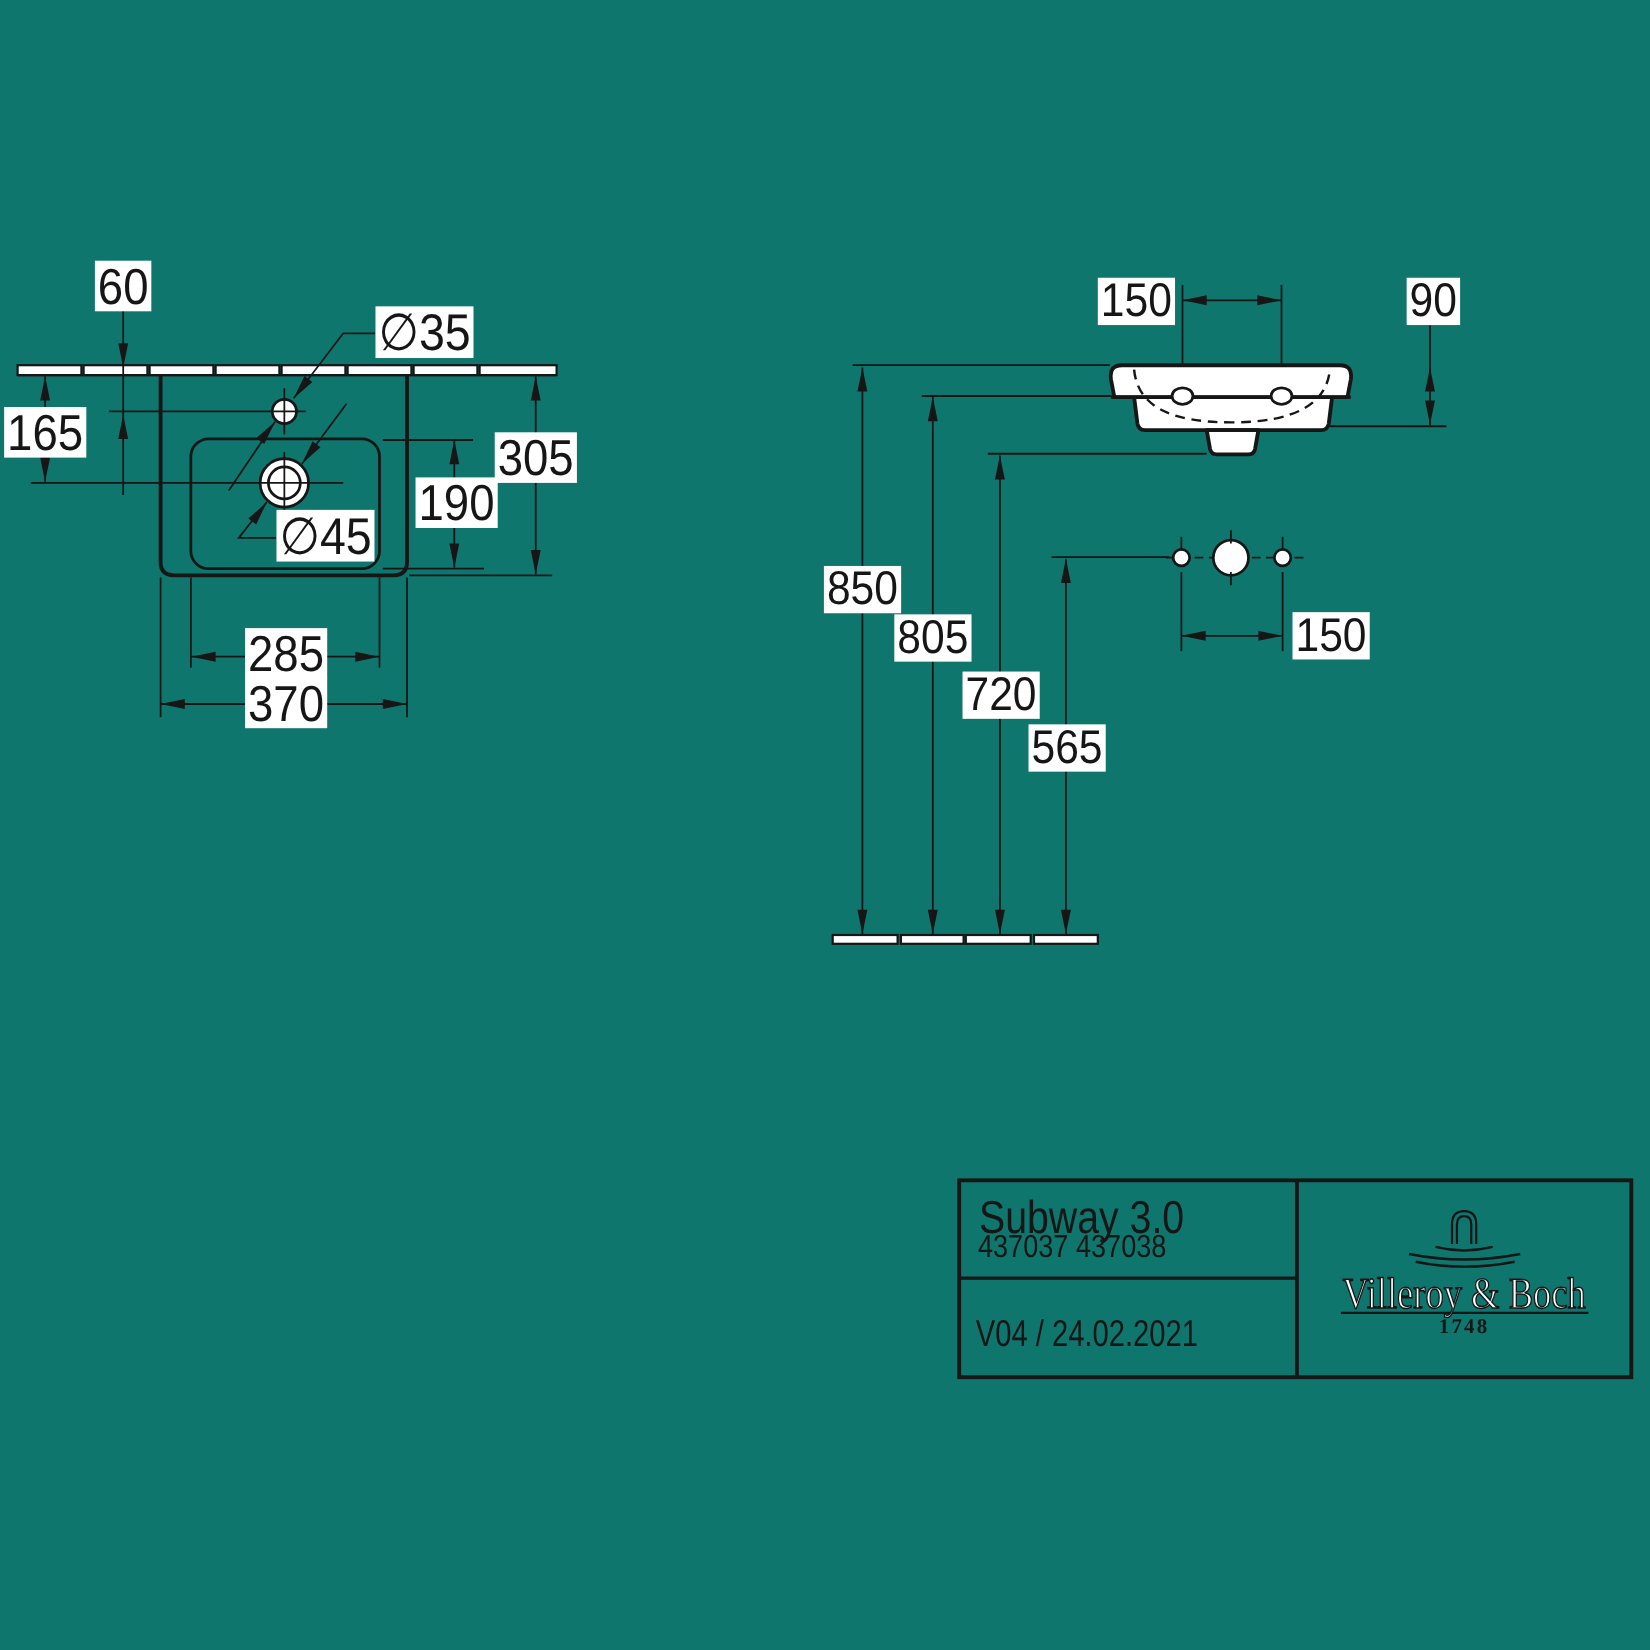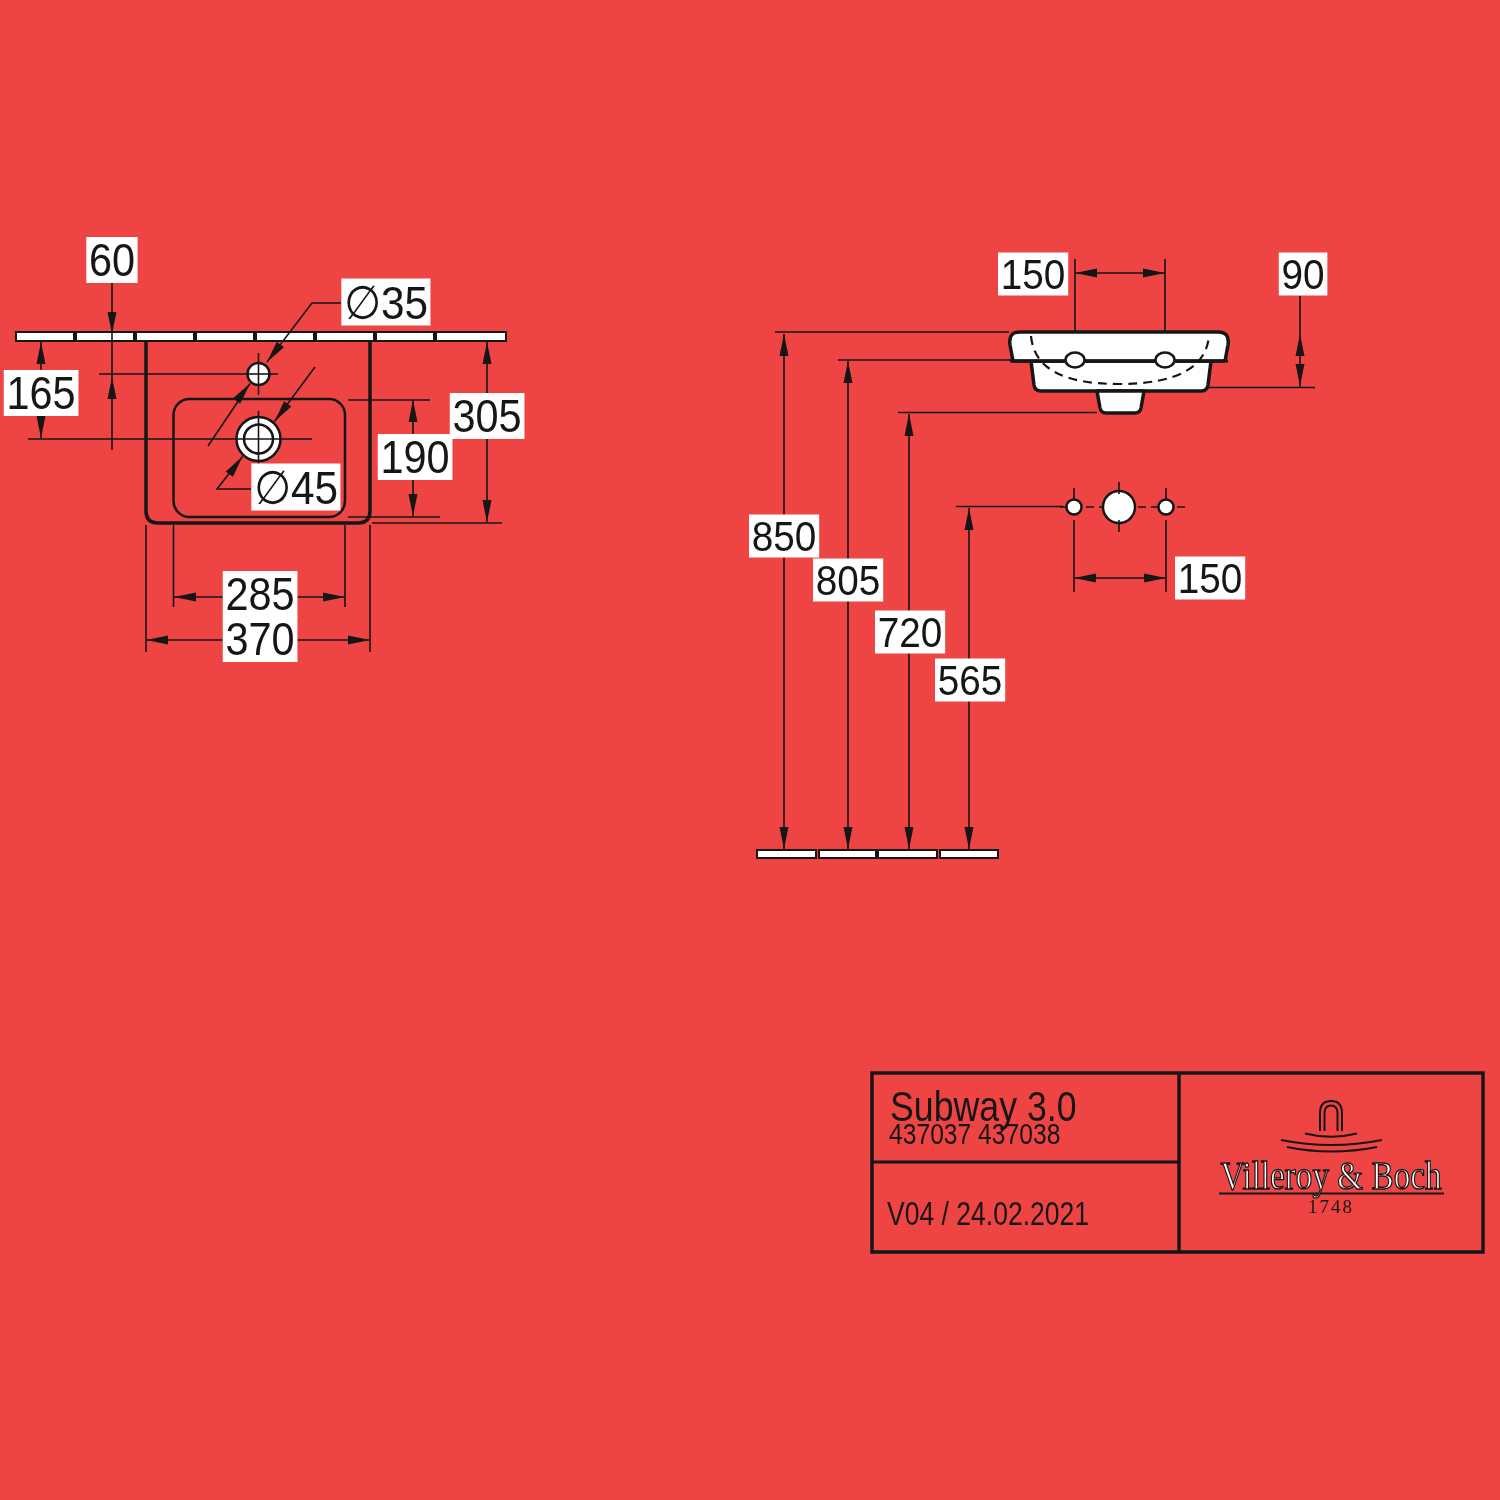--- a/index.html
+++ b/index.html
@@ -1,34 +1,34 @@
 <!DOCTYPE html>
 <html><head>
 <meta charset="utf-8">
 <style>
   html,body{margin:0;padding:0;background:#fff;}
-  #canvas{position:relative;width:1500px;height:1500px;background:#ef4444;overflow:hidden;
+  #canvas{position:relative;width:1500px;height:1500px;background:#0f766e;overflow:hidden;
           font-family:"Liberation Sans","DejaVu Sans",sans-serif;color:#161616;}
   #linework{position:absolute;left:0;top:0;}
   .dim{position:absolute;background:#fff;padding:0 3px;white-space:nowrap;
        font-size:46px;font-weight:400;color:#161616;line-height:1;
        transform:translate(-50%,-50%) scaleX(.9);}
   .dim.rv{font-size:43px;}
   .tb{position:absolute;white-space:nowrap;color:#161616;line-height:1;
       transform-origin:left center;transform:scaleX(.85);}
   .tb-product{font-size:42px;}
   .tb-articles{font-size:29px;}
   .tb-version{font-size:34px;transform:scaleX(.78);}
   .brand{position:absolute;white-space:nowrap;line-height:1;
          font-family:"Liberation Serif","DejaVu Serif",serif;
          font-size:40px;color:#fff;-webkit-text-stroke:1.4px #161616;
          transform:translate(-50%,-50%) scaleX(.83);}
   .brand-year{position:absolute;white-space:nowrap;line-height:1;
          font-family:"Liberation Serif","DejaVu Serif",serif;
-         font-size:19px;font-weight:normal;letter-spacing:2px;color:#161616;
+         font-size:19px;font-weight:bold;letter-spacing:2px;color:#161616;
          transform:translate(-50%,-50%);}
 </style>
 </head>
 <body>
 
 <div id="canvas">
 
   <svg id="linework" width="1500" height="1500" viewBox="0 0 1500 1500" fill="none" stroke="#161616" stroke-linecap="butt">
 
     <g stroke-width="2" fill="#fff">

